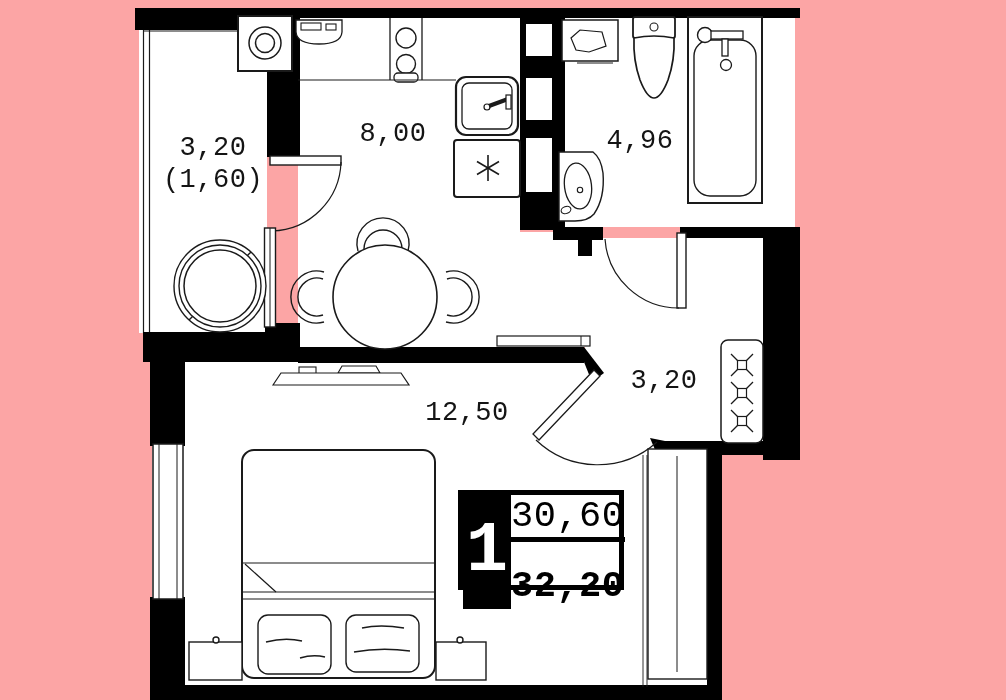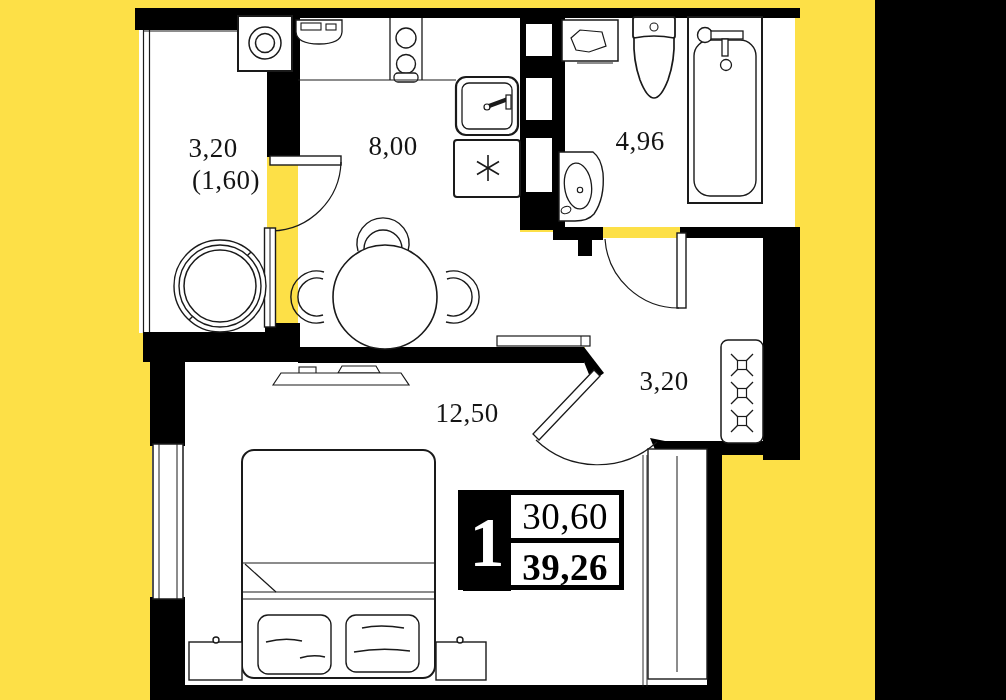--- a/index.html
+++ b/index.html
@@ -1,27 +1,27 @@
 <!DOCTYPE html>
 <html><head>
 <meta charset="utf-8">
 <style>
   html,body{margin:0;padding:0;background:#000;}
-  #stage{position:relative;width:875px;height:700px;background:#fde047;overflow:hidden;
-         font-family:Liberation Serif, serif;}
+  #stage{position:relative;width:1006px;height:700px;background:#fca5a5;overflow:hidden;
+         font-family:Liberation Mono, monospace;}
   #plan-svg{position:absolute;left:0;top:0;}
   .room-label{position:absolute;transform:translate(-50%,-50%);color:#141414;
               font-size:27px;letter-spacing:.5px;white-space:pre;}
   
   #info-badge{position:absolute;left:458px;top:490px;width:166px;height:100px;
               background:#fff;border:5px solid #000;box-sizing:border-box;
               display:grid;grid-template-columns:48px 1fr;}
   #badge-rooms{background:#000;color:#fff;display:flex;align-items:center;justify-content:center;
                font-size:70px;font-weight:600;line-height:1;}
-  #badge-col{display:grid;grid-template-rows:1fr 1fr;}
+  #badge-col{display:grid;grid-template-rows:1fr 1fr;gap:20px;}
   .badge-cell{display:flex;align-items:center;justify-content:center;color:#000;
               font-size:37px;letter-spacing:.5px;}
   #badge-living{border-bottom:5px solid #000;font-weight:400;}
   #badge-total{font-weight:700;}
 </style>
 </head>
 <body>
 
 <div id="stage">
 
@@ -230,27 +230,27 @@
     <g fill="#fff">
       <path d="M 559 152 L 593 152 Q 601 158 603 173 Q 605 198 594 214 Q 588 221 575 221 L 559 221 Z" stroke-width="1.4"></path>
       <ellipse cx="578" cy="186" rx="13.5" ry="23" transform="rotate(-7 578 186)" fill="none" stroke-width="1.3"></ellipse>
       <circle cx="580" cy="190" r="2.7" fill="none" stroke-width="1.1"></circle>
       <ellipse cx="566" cy="210" rx="5" ry="3.5" transform="rotate(-20 566 210)" fill="none" stroke-width="1.1"></ellipse>
     </g>
   </g>
 </svg>
 
   <div class="room-label" style="left:213px;top:148px;">3,20</div>
-  <div class="room-label" style="left:226px;top:180px;">(1,60)</div>
-  <div class="room-label" style="left:393px;top:146px;">8,00</div>
+  <div class="room-label" style="left:213px;top:180px;">(1,60)</div>
+  <div class="room-label" style="left:393px;top:134px;">8,00</div>
   <div class="room-label" style="left:640px;top:141px;">4,96</div>
   <div class="room-label" style="left:664px;top:381px;">3,20</div>
   <div class="room-label" style="left:467px;top:413px;">12,50</div>
 
   <div id="info-badge">
     <div id="badge-rooms">1</div>
     <div id="badge-col">
       <div id="badge-living" class="badge-cell">30,60</div>
-      <div id="badge-total" class="badge-cell">39,26</div>
+      <div id="badge-total" class="badge-cell">32,20</div>
     </div>
   </div>
 
 </div>
 
 </body></html>

